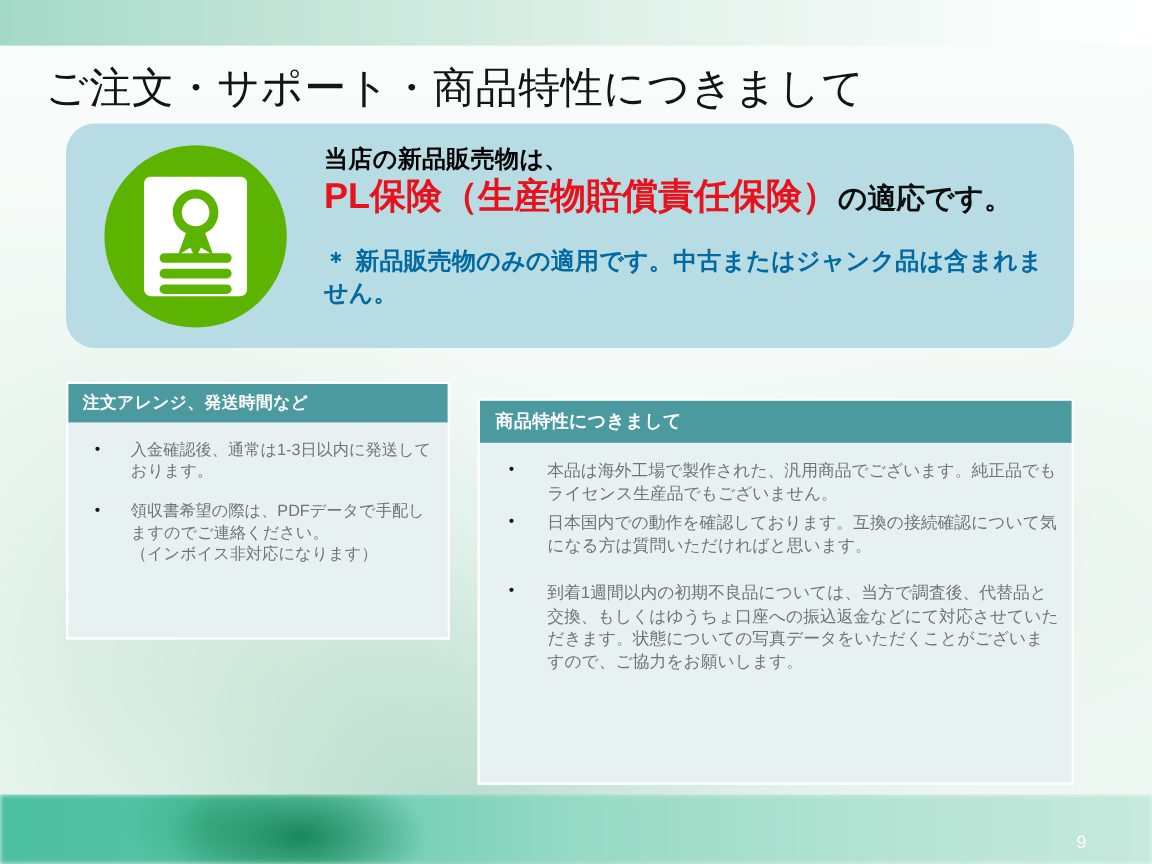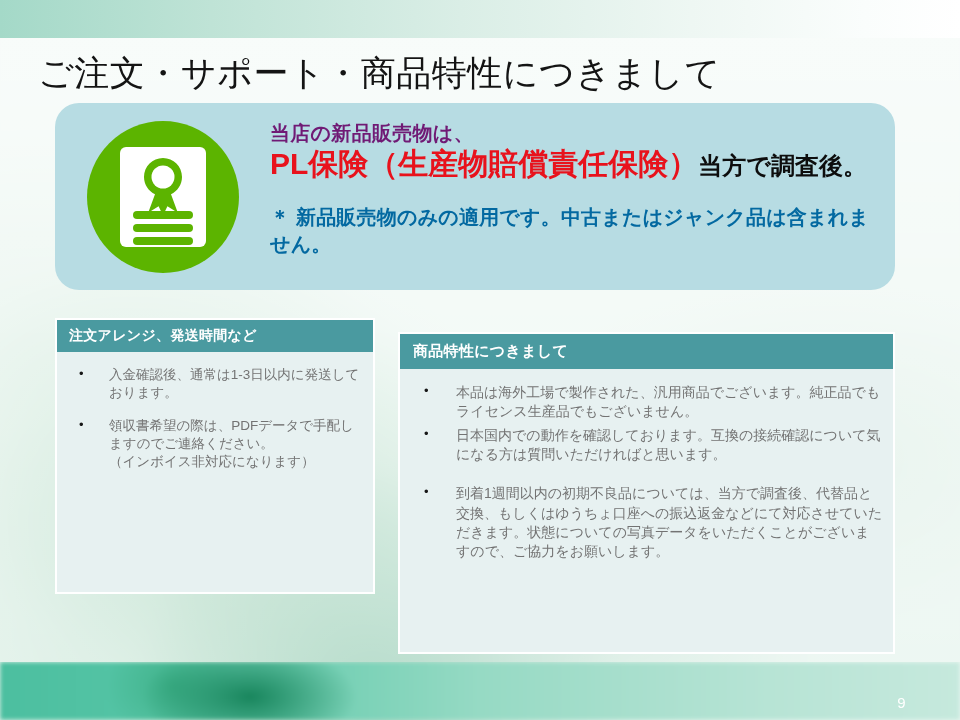--- a/index.html
+++ b/index.html
@@ -83,21 +83,21 @@
     width:152px;height:152px;border-radius:50%;
     background:#5cb400;
     display:flex;align-items:center;justify-content:center;
   }
   .badge-circle svg{display:block;}
 
   .banner-text{
     position:absolute;left:215px;top:18px;right:12px;
   }
   .bt-line1{
-    font-size:20px;font-weight:bold;color:#701a75;
+    font-size:20px;font-weight:bold;color:#000000;
     line-height:1.25;letter-spacing:0.3px;
   }
   .bt-line2{
     margin-top:1px;
     line-height:1.15;white-space:nowrap;
   }
   .bt-red{
     font-size:30px;font-weight:bold;color:#e8121c;
     letter-spacing:0px;
   }
@@ -123,21 +123,21 @@
   }
   .box-header{
     background:#4a9aa0;
     color:#ffffff;
     font-size:14px;font-weight:bold;
     padding:7px 0 7px 12px;
     letter-spacing:0.3px;
   }
   .box-body{padding:14px 10px 10px 10px;}
 
-  .box-left{left:55px;top:318px;width:320px;height:276px;}
+  .box-left{left:55px;top:318px;width:320px;height:215px;}
   .box-right{left:398px;top:332px;width:497px;height:322px;}
   .box-right .box-header{font-size:15px;padding:8px 0 8px 13px;}
 
   
   ul.bullets{list-style:none;margin:0;padding:0;}
   ul.bullets > li{
     position:relative;
     padding-left:42px;
     color:#737373;
     margin-bottom:15px;
@@ -177,21 +177,21 @@
         <circle cx="43" cy="30" r="11.5" fill="#ffffff"></circle>
         <rect x="13" y="64" width="60" height="8" rx="4" ry="4" fill="#5cb400"></rect>
         <rect x="13" y="77" width="60" height="8" rx="4" ry="4" fill="#5cb400"></rect>
         <rect x="13" y="90" width="60" height="8" rx="4" ry="4" fill="#5cb400"></rect>
       </svg>
     </div>
 
     <div class="banner-text">
       <div class="bt-line1">当店の新品販売物は、</div>
       <div class="bt-line2">
-        <span class="bt-red">PL保険（生産物賠償責任保険）</span><span class="bt-black">当方で調査後。</span>
+        <span class="bt-red">PL保険（生産物賠償責任保険）</span><span class="bt-black">の適応です。</span>
       </div>
       <div class="bt-note">＊ 新品販売物のみの適用です。中古またはジャンク品は含まれません。</div>
     </div>
   </div>
 
   <div class="box box-left">
     <div class="box-header">注文アレンジ、発送時間など</div>
     <div class="box-body">
       <ul class="bullets">
         <li>入金確認後、通常は1-3日以内に発送しております。</li>

